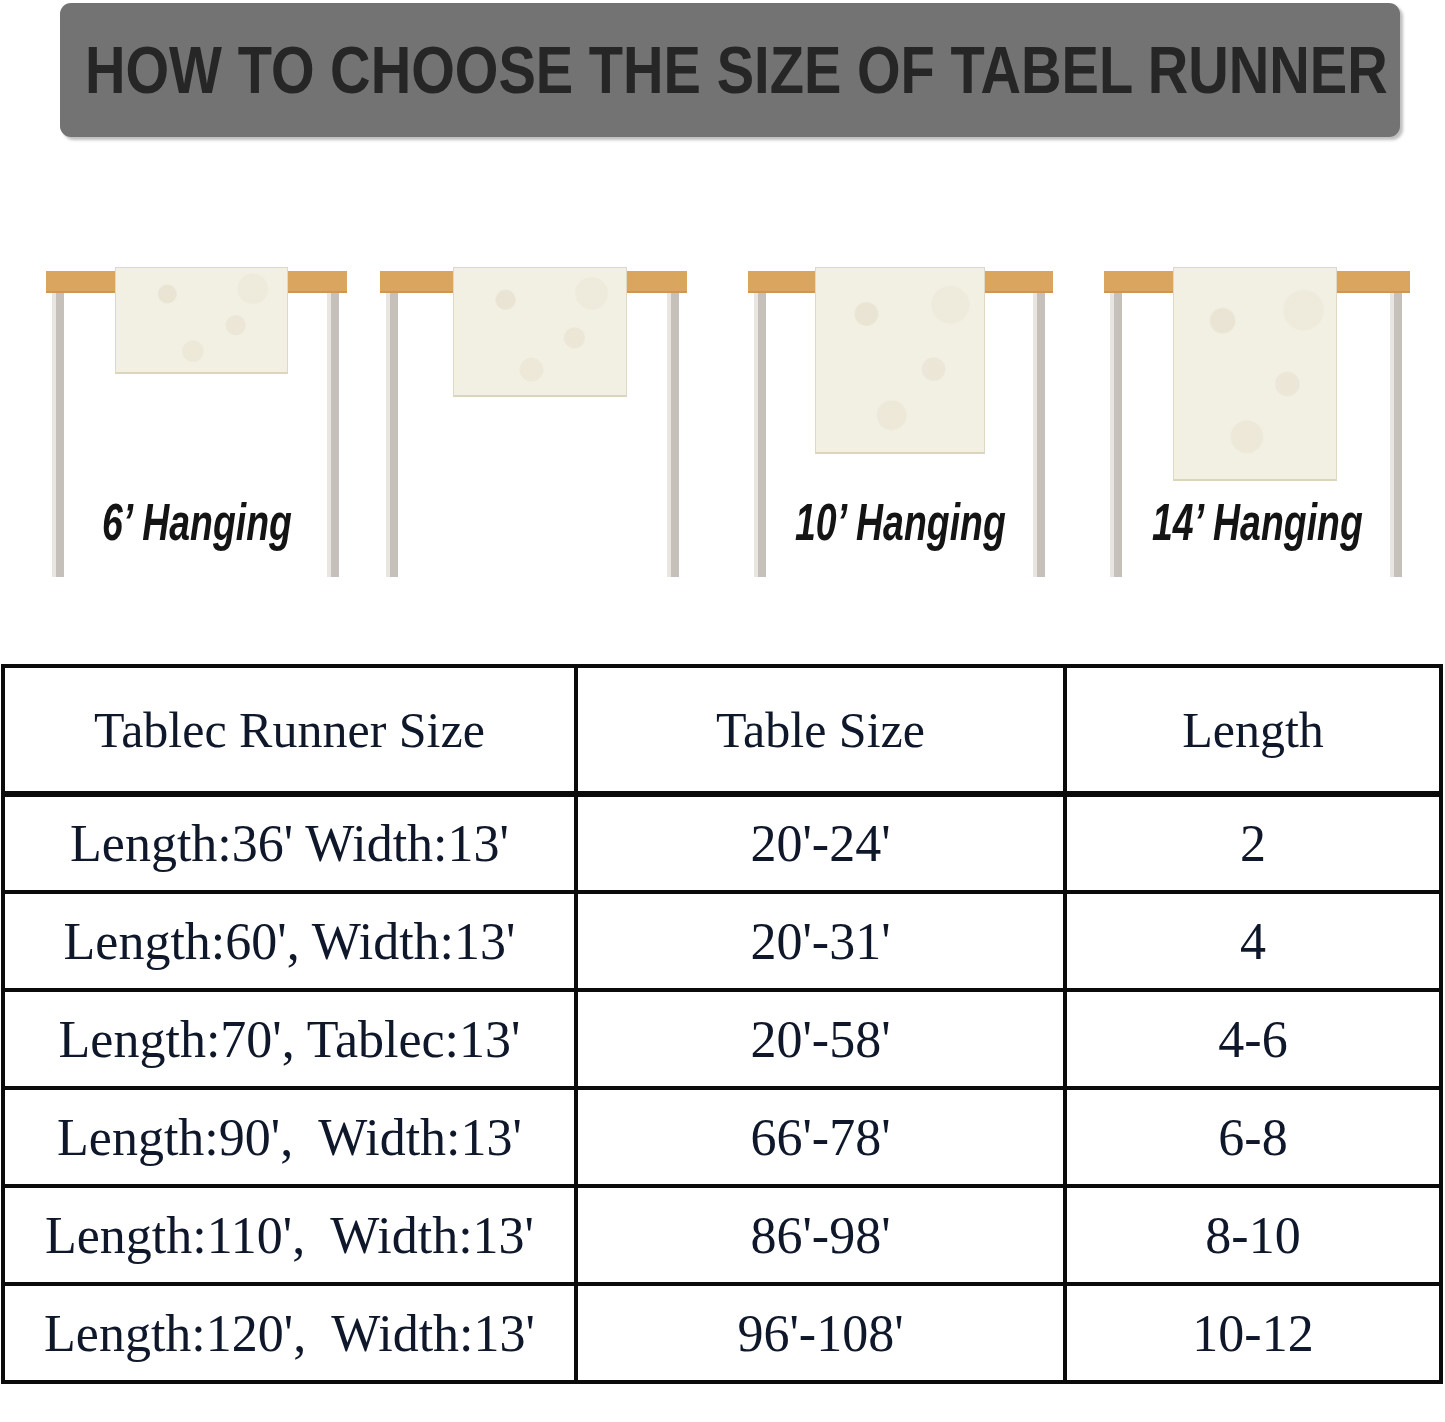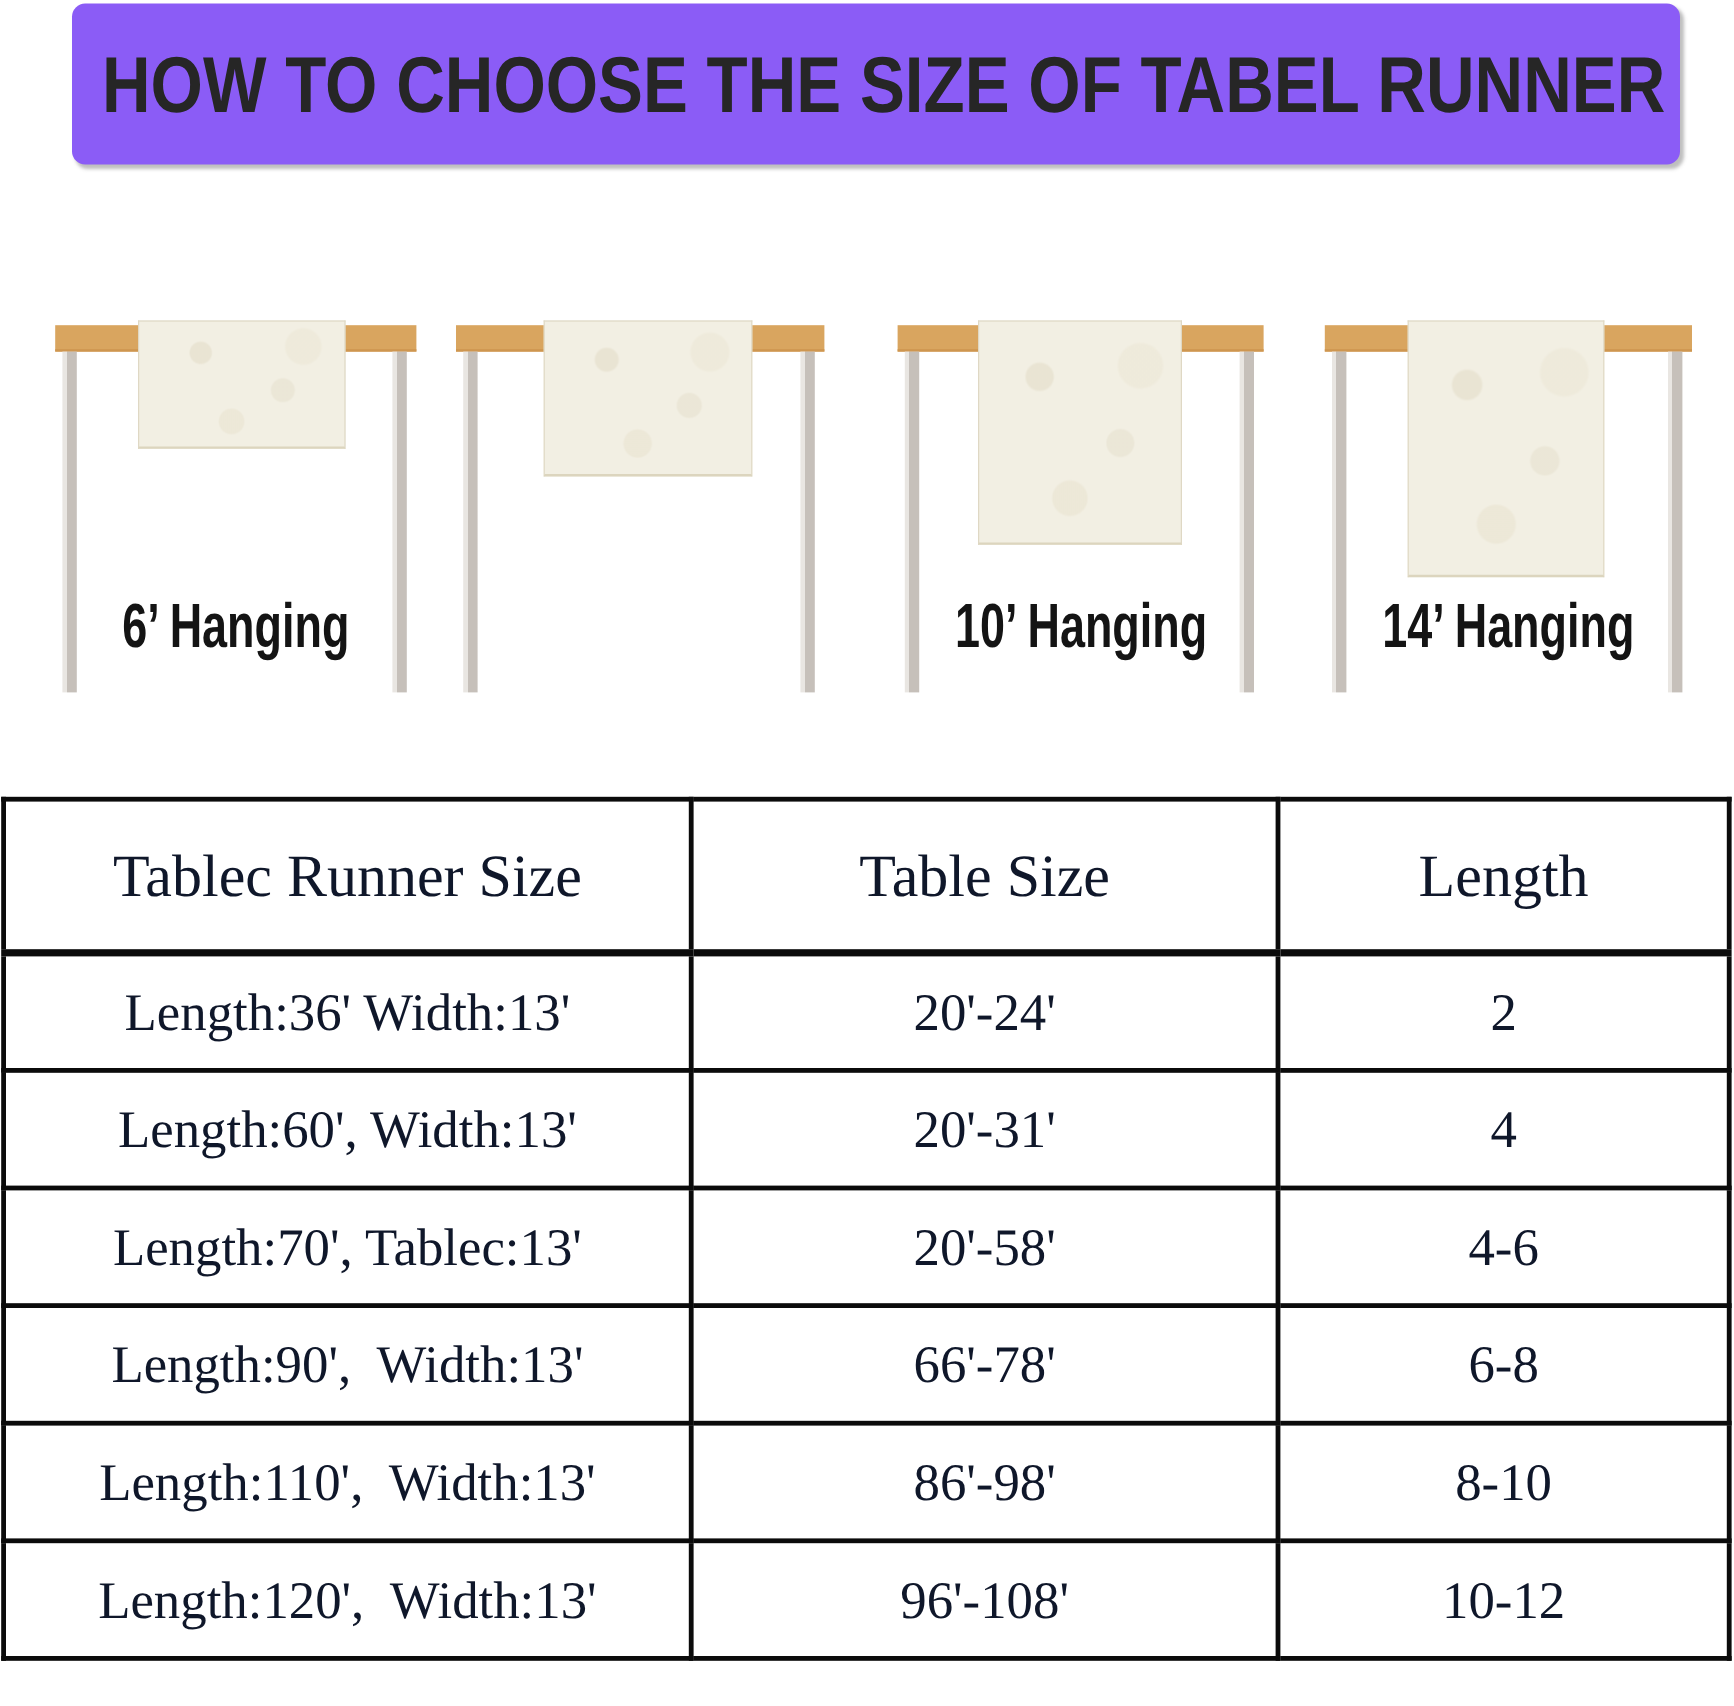--- a/index.html
+++ b/index.html
@@ -8,38 +8,38 @@
     position:relative;
     width:1445px; height:1422px;
     font-family:"Liberation Sans", sans-serif;
     overflow:hidden;
   }
 
   
   .banner {
     position:absolute; left:60px; top:3px;
     width:1340px; height:134px;
-    background:#8b5cf6;
+    background:#737373;
     border-radius:11px;
     box-shadow:3px 3px 3px rgba(110,110,110,0.45);
     display:flex; align-items:center; justify-content:center;padding-left:12px;
   }
   .banner-text {
     display:inline-block;
     font-weight:bold;
     font-size:66px;
     letter-spacing:0px;
     color:#262626;
     white-space:nowrap;
     transform:scaleX(0.85);
     transform-origin:center;
   }
 
   
-  .illus-zone { position:absolute; left:0; top:0; width:1249px; height:640px; }
+  .illus-zone { position:absolute; left:0; top:0; width:1249px; height:640px;font-style:italic; }
   .illus { position:absolute; top:271px; height:310px; }
   #illus-1 { left:46px;  width:301px; }
   #illus-2 { left:380px; width:307px; }
   #illus-3 { left:748px; width:305px; }
   #illus-4 { left:1104px; width:306px; }
 
   .tabletop {
     position:absolute; top:0; left:0; right:0; height:22px;
     background:#D9A55F;
     border-bottom:2px solid #CE9650;
@@ -88,21 +88,21 @@
     border-collapse:collapse;
     table-layout:fixed;
     font-family:"Liberation Serif", serif;
     color:#0f172a;
   }
   .size-table th, .size-table td {
     border:4px solid #0b0b0b;
     text-align:center;
     vertical-align:middle;
     font-weight:normal;
-    font-size:44px;
+    font-size:52px;
     white-space:pre;
     overflow:hidden;
   }
   .size-table th { height:128px; font-size:50px; }
   .size-table td { height:98px; }
   .size-table thead th { border-bottom:6px solid #0b0b0b; }
 </style>
 </head>
 <body>
 

